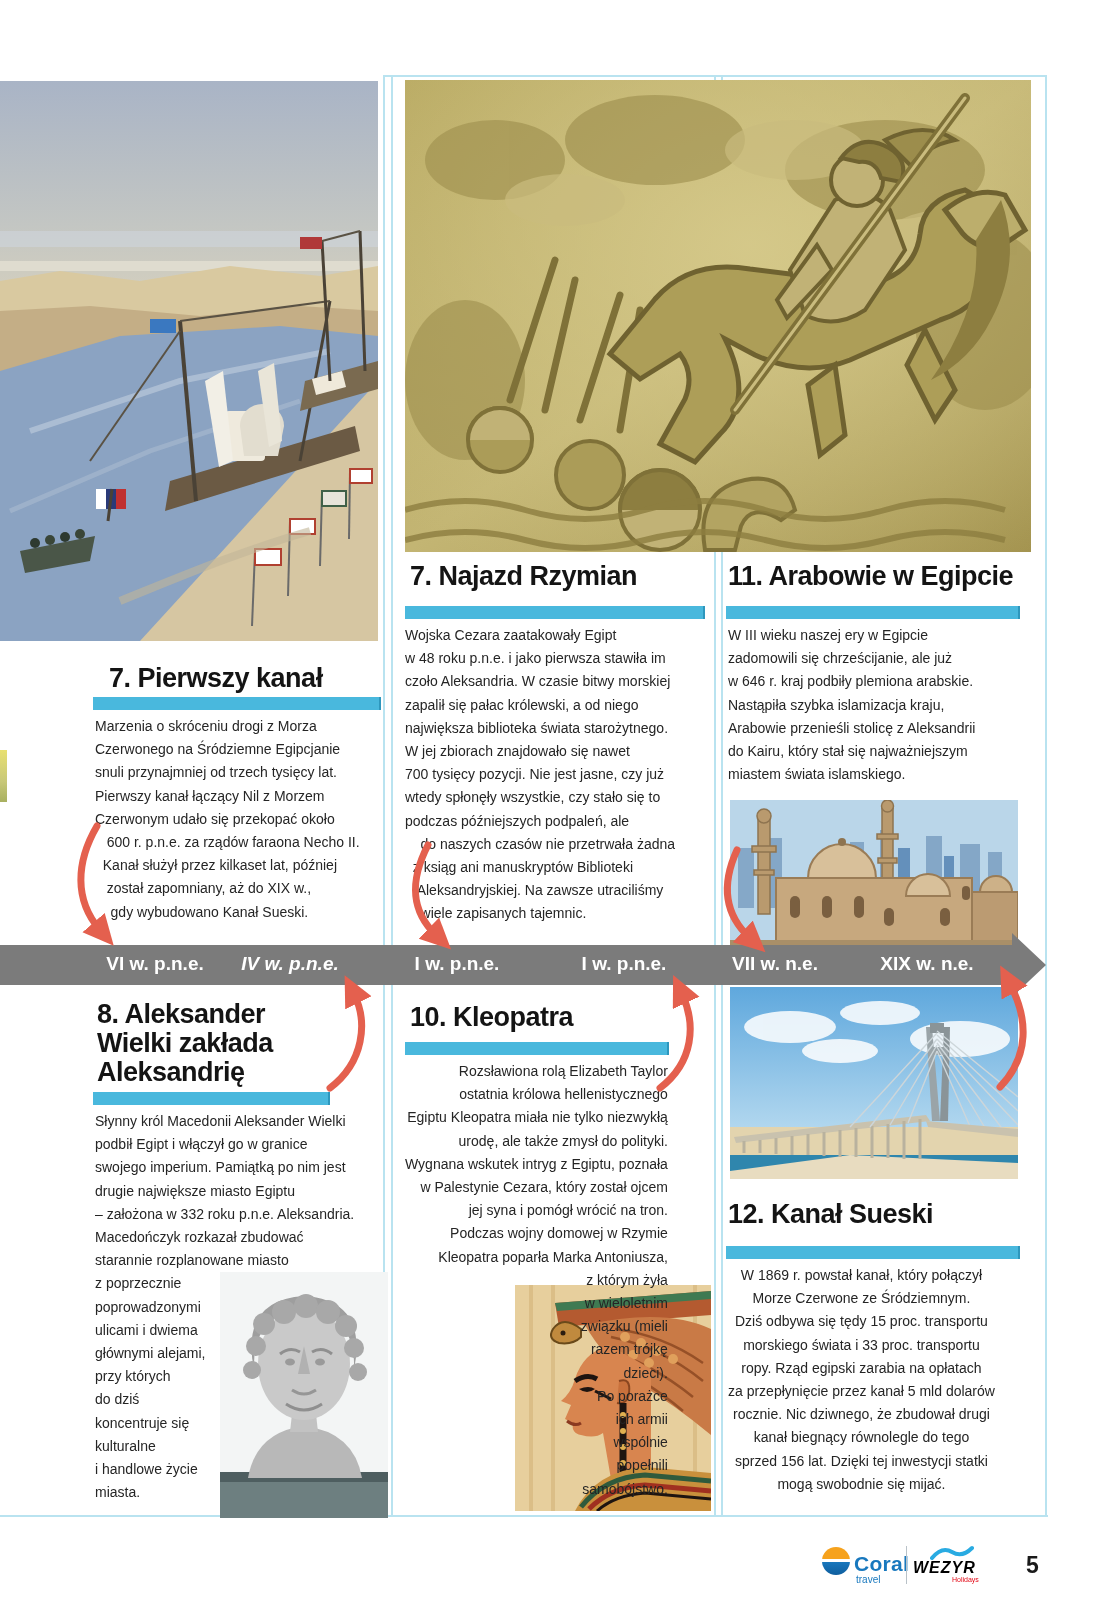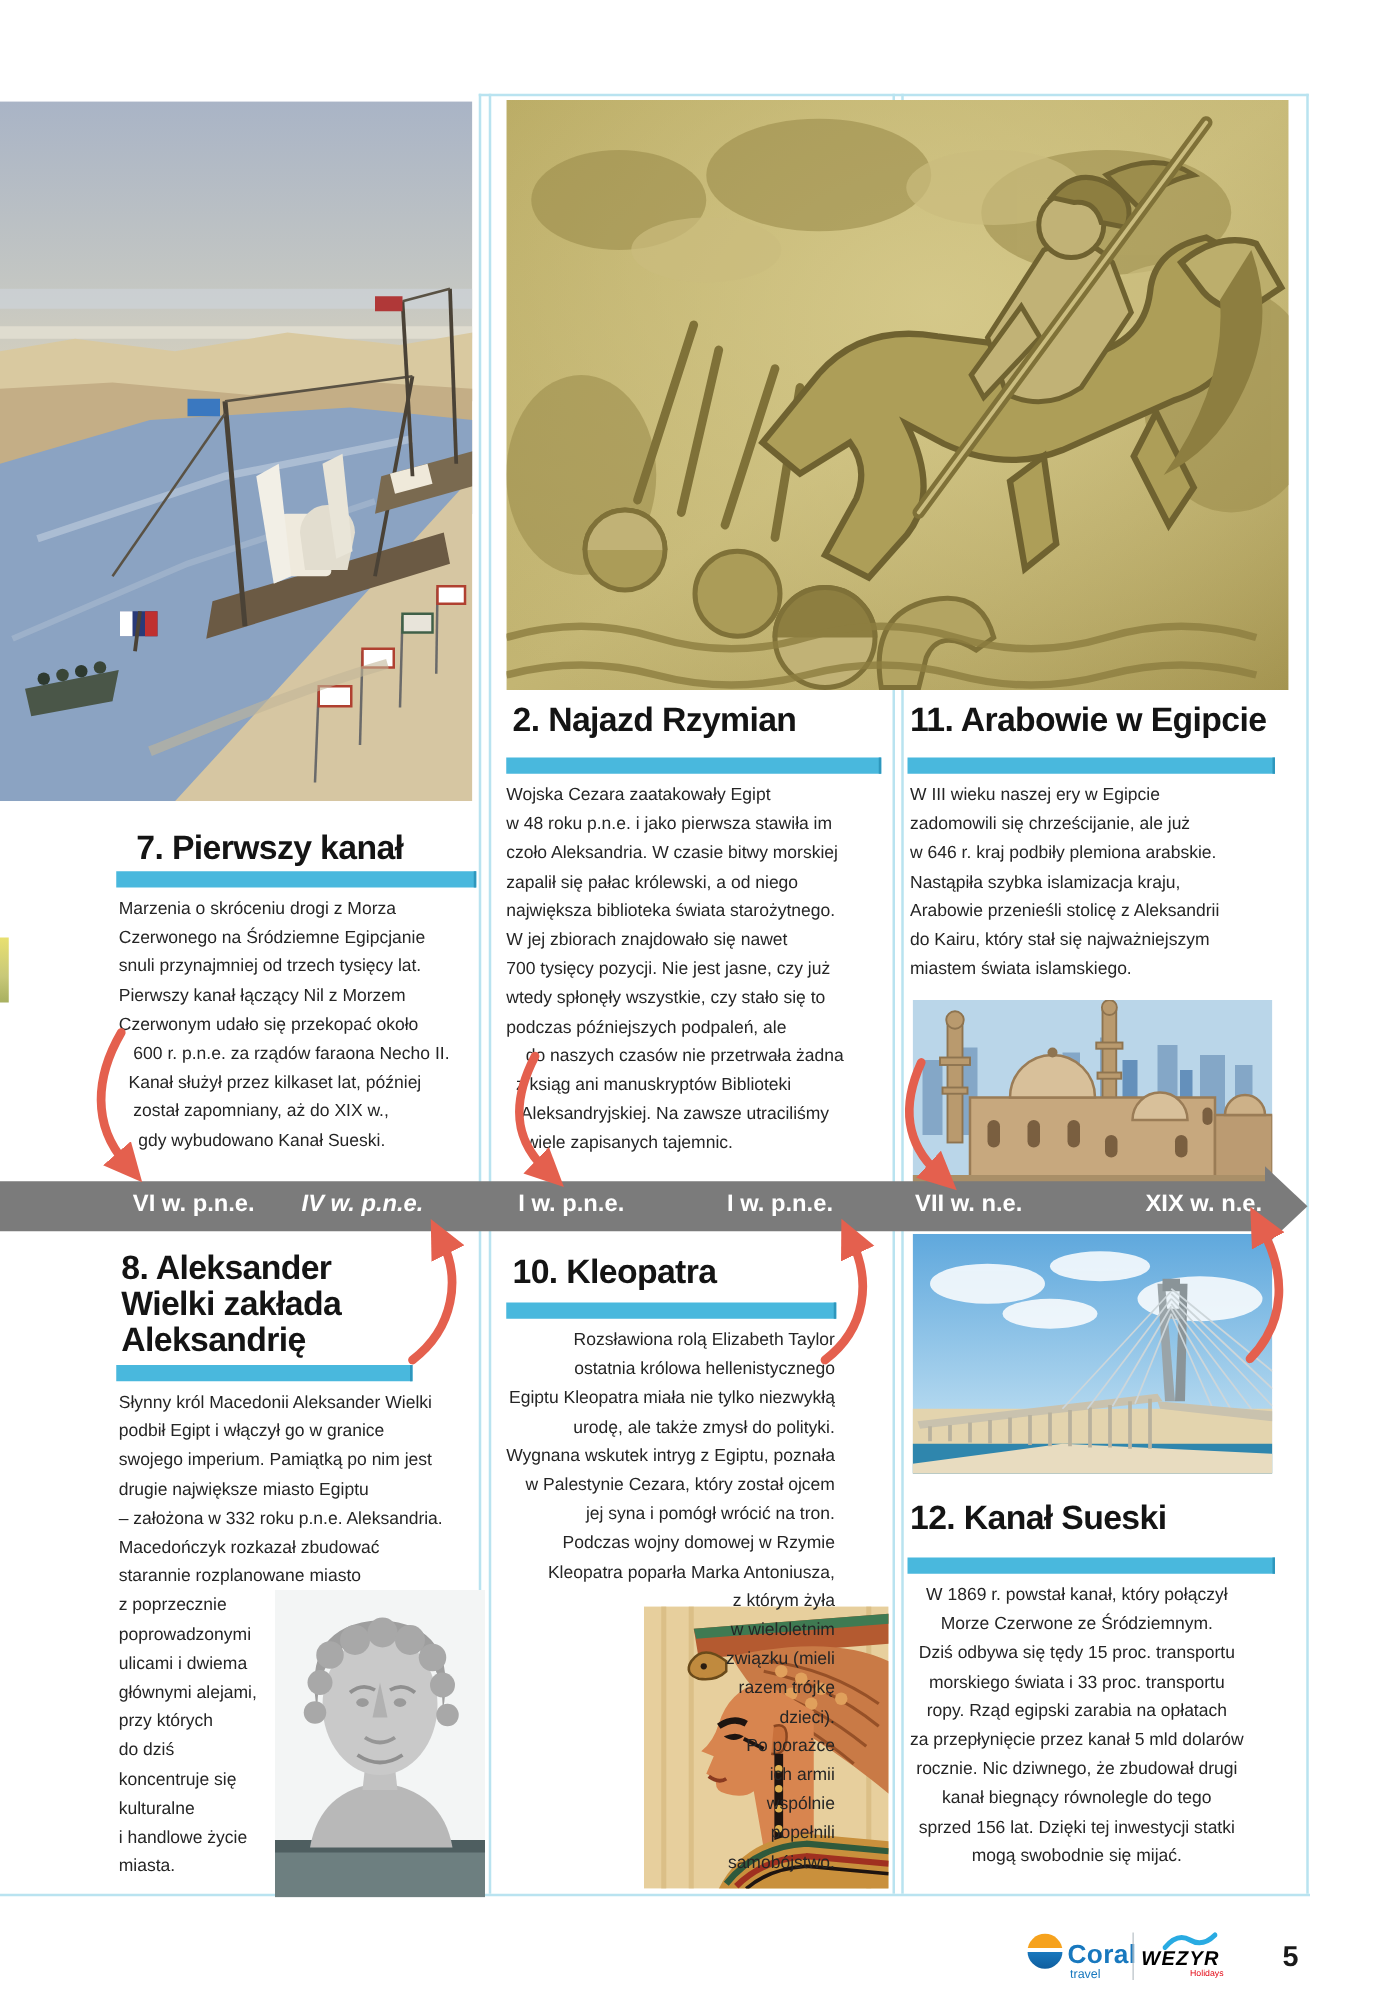--- a/index.html
+++ b/index.html
@@ -194,21 +194,21 @@
   <div class="body-text" style="left:95px;top:715px;">Marzenia o skróceniu drogi z Morza
 Czerwonego na Śródziemne Egipcjanie
 snuli przynajmniej od trzech tysięcy lat.
 Pierwszy kanał łączący Nil z Morzem
 Czerwonym udało się przekopać około
    600 r. p.n.e. za rządów faraona Necho II.
   Kanał służył przez kilkaset lat, później
    został zapomniany, aż do XIX w.,
     gdy wybudowano Kanał Sueski.</div>
 
-  <h2 class="sec-title" style="left:410px;top:562px;margin:0;">2. Najazd Rzymian</h2>
+  <h2 class="sec-title" style="left:410px;top:562px;margin:0;">7. Najazd Rzymian</h2>
   <div class="accent-bar" style="left:405px;top:606px;width:298px;"></div>
   <div class="body-text" style="left:405px;top:624px;">Wojska Cezara zaatakowały Egipt
 w 48 roku p.n.e. i jako pierwsza stawiła im
 czoło Aleksandria. W czasie bitwy morskiej
 zapalił się pałac królewski, a od niego
 największa biblioteka świata starożytnego.
 W jej zbiorach znajdowało się nawet
 700 tysięcy pozycji. Nie jest jasne, czy już
 wtedy spłonęły wszystkie, czy stało się to
 podczas późniejszych podpaleń, ale
@@ -343,21 +343,21 @@
 sprzed 156 lat. Dzięki tej inwestycji statki
 mogą swobodnie się mijać.</div>
 
   <div class="timeline-bar"></div>
   <div class="timeline-head"></div>
   <span class="timeline-label" style="left:155px;">VI w. p.n.e.</span>
   <span class="timeline-label" style="left:290px;font-style:italic;">IV w. p.n.e.</span>
   <span class="timeline-label" style="left:457px;">I w. p.n.e.</span>
   <span class="timeline-label" style="left:624px;">I w. p.n.e.</span>
   <span class="timeline-label" style="left:775px;">VII w. n.e.</span>
-  <span class="timeline-label" style="left:927px;margin-left:36px;">XIX w. n.e.</span>
+  <span class="timeline-label" style="left:927px;">XIX w. n.e.</span>
 
   <h2 class="sec-title" style="left:97px;top:1000px;margin:0;">8. Aleksander
 Wielki zakłada
 Aleksandrię</h2>
   <div class="accent-bar" style="left:93px;top:1092px;width:235px;"></div>
   <div class="body-text" style="left:95px;top:1110px;">Słynny król Macedonii Aleksander Wielki
 podbił Egipt i włączył go w granice
 swojego imperium. Pamiątką po nim jest
 drugie największe miasto Egiptu
 – założona w 332 roku p.n.e. Aleksandria.

